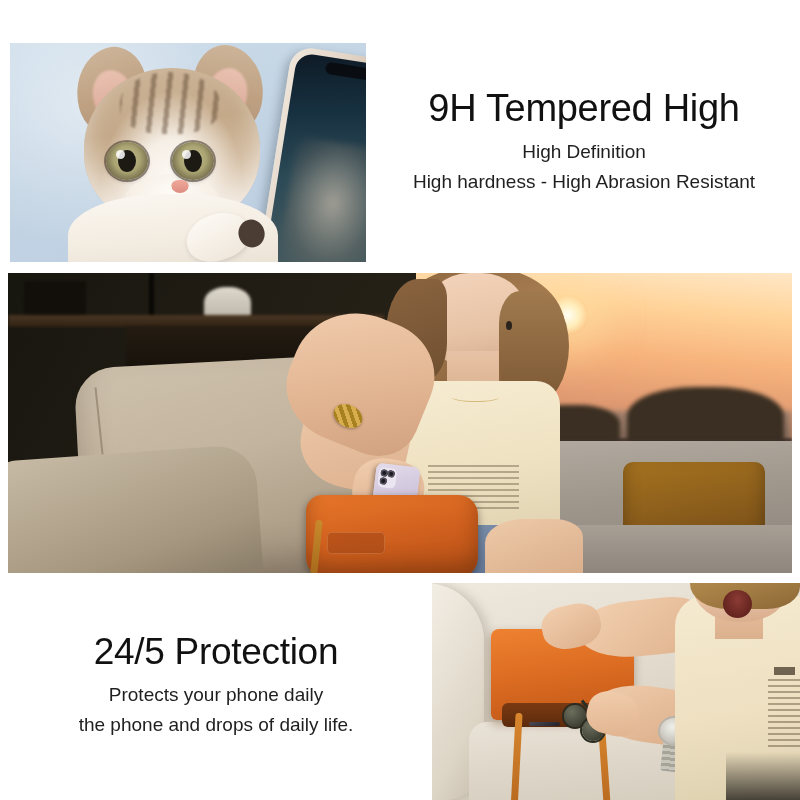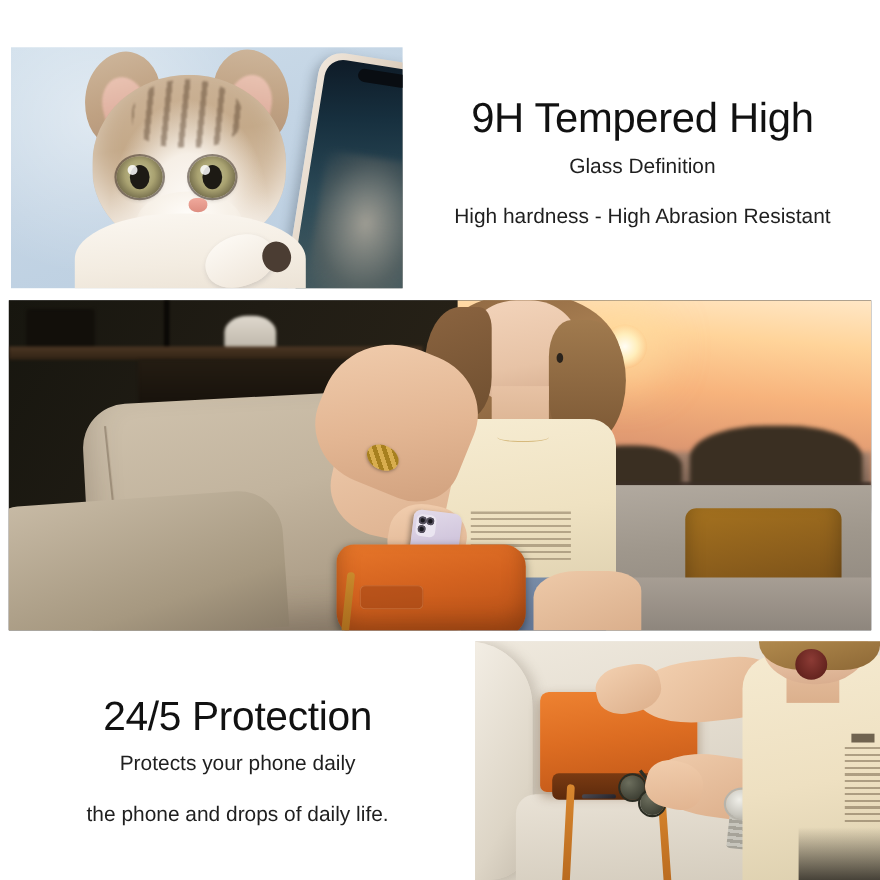--- a/index.html
+++ b/index.html
@@ -498,21 +498,21 @@
   #copy-protection .headline { font-size: 37px; }
   .sub1 {
     font-size: 19px;
     color: #1f1f1f;
     margin-top: 13px;
     font-weight: 400;
   }
   .sub2 {
     font-size: 19px;
     color: #1f1f1f;
-    margin-top: 24px;
+    margin-top: 8px;
     font-weight: 400;
     white-space: nowrap;
   }
 </style>
 </head>
 <body>
 
 <div class="stage">
 
   <div class="panel" id="panel-cat">
@@ -642,21 +642,21 @@
     </div>
     <div class="shock-neck"></div>
     <div class="shock-head"></div>
     <div class="shock-hair"></div>
     <div class="shock-mouth"></div>
     <div class="shock-shadow"></div>
   </div>
 
   <div class="text-block" id="copy-glass">
     <div class="headline">9H Tempered High</div>
-    <div class="sub1">Glass Definition</div>
+    <div class="sub1">High Definition</div>
     <div class="sub2">High hardness - High Abrasion Resistant</div>
   </div>
 
   <div class="text-block" id="copy-protection">
     <div class="headline">24/5 Protection</div>
     <div class="sub1">Protects your phone daily</div>
     <div class="sub2">the phone and drops of daily life.</div>
   </div>
 
 </div>

